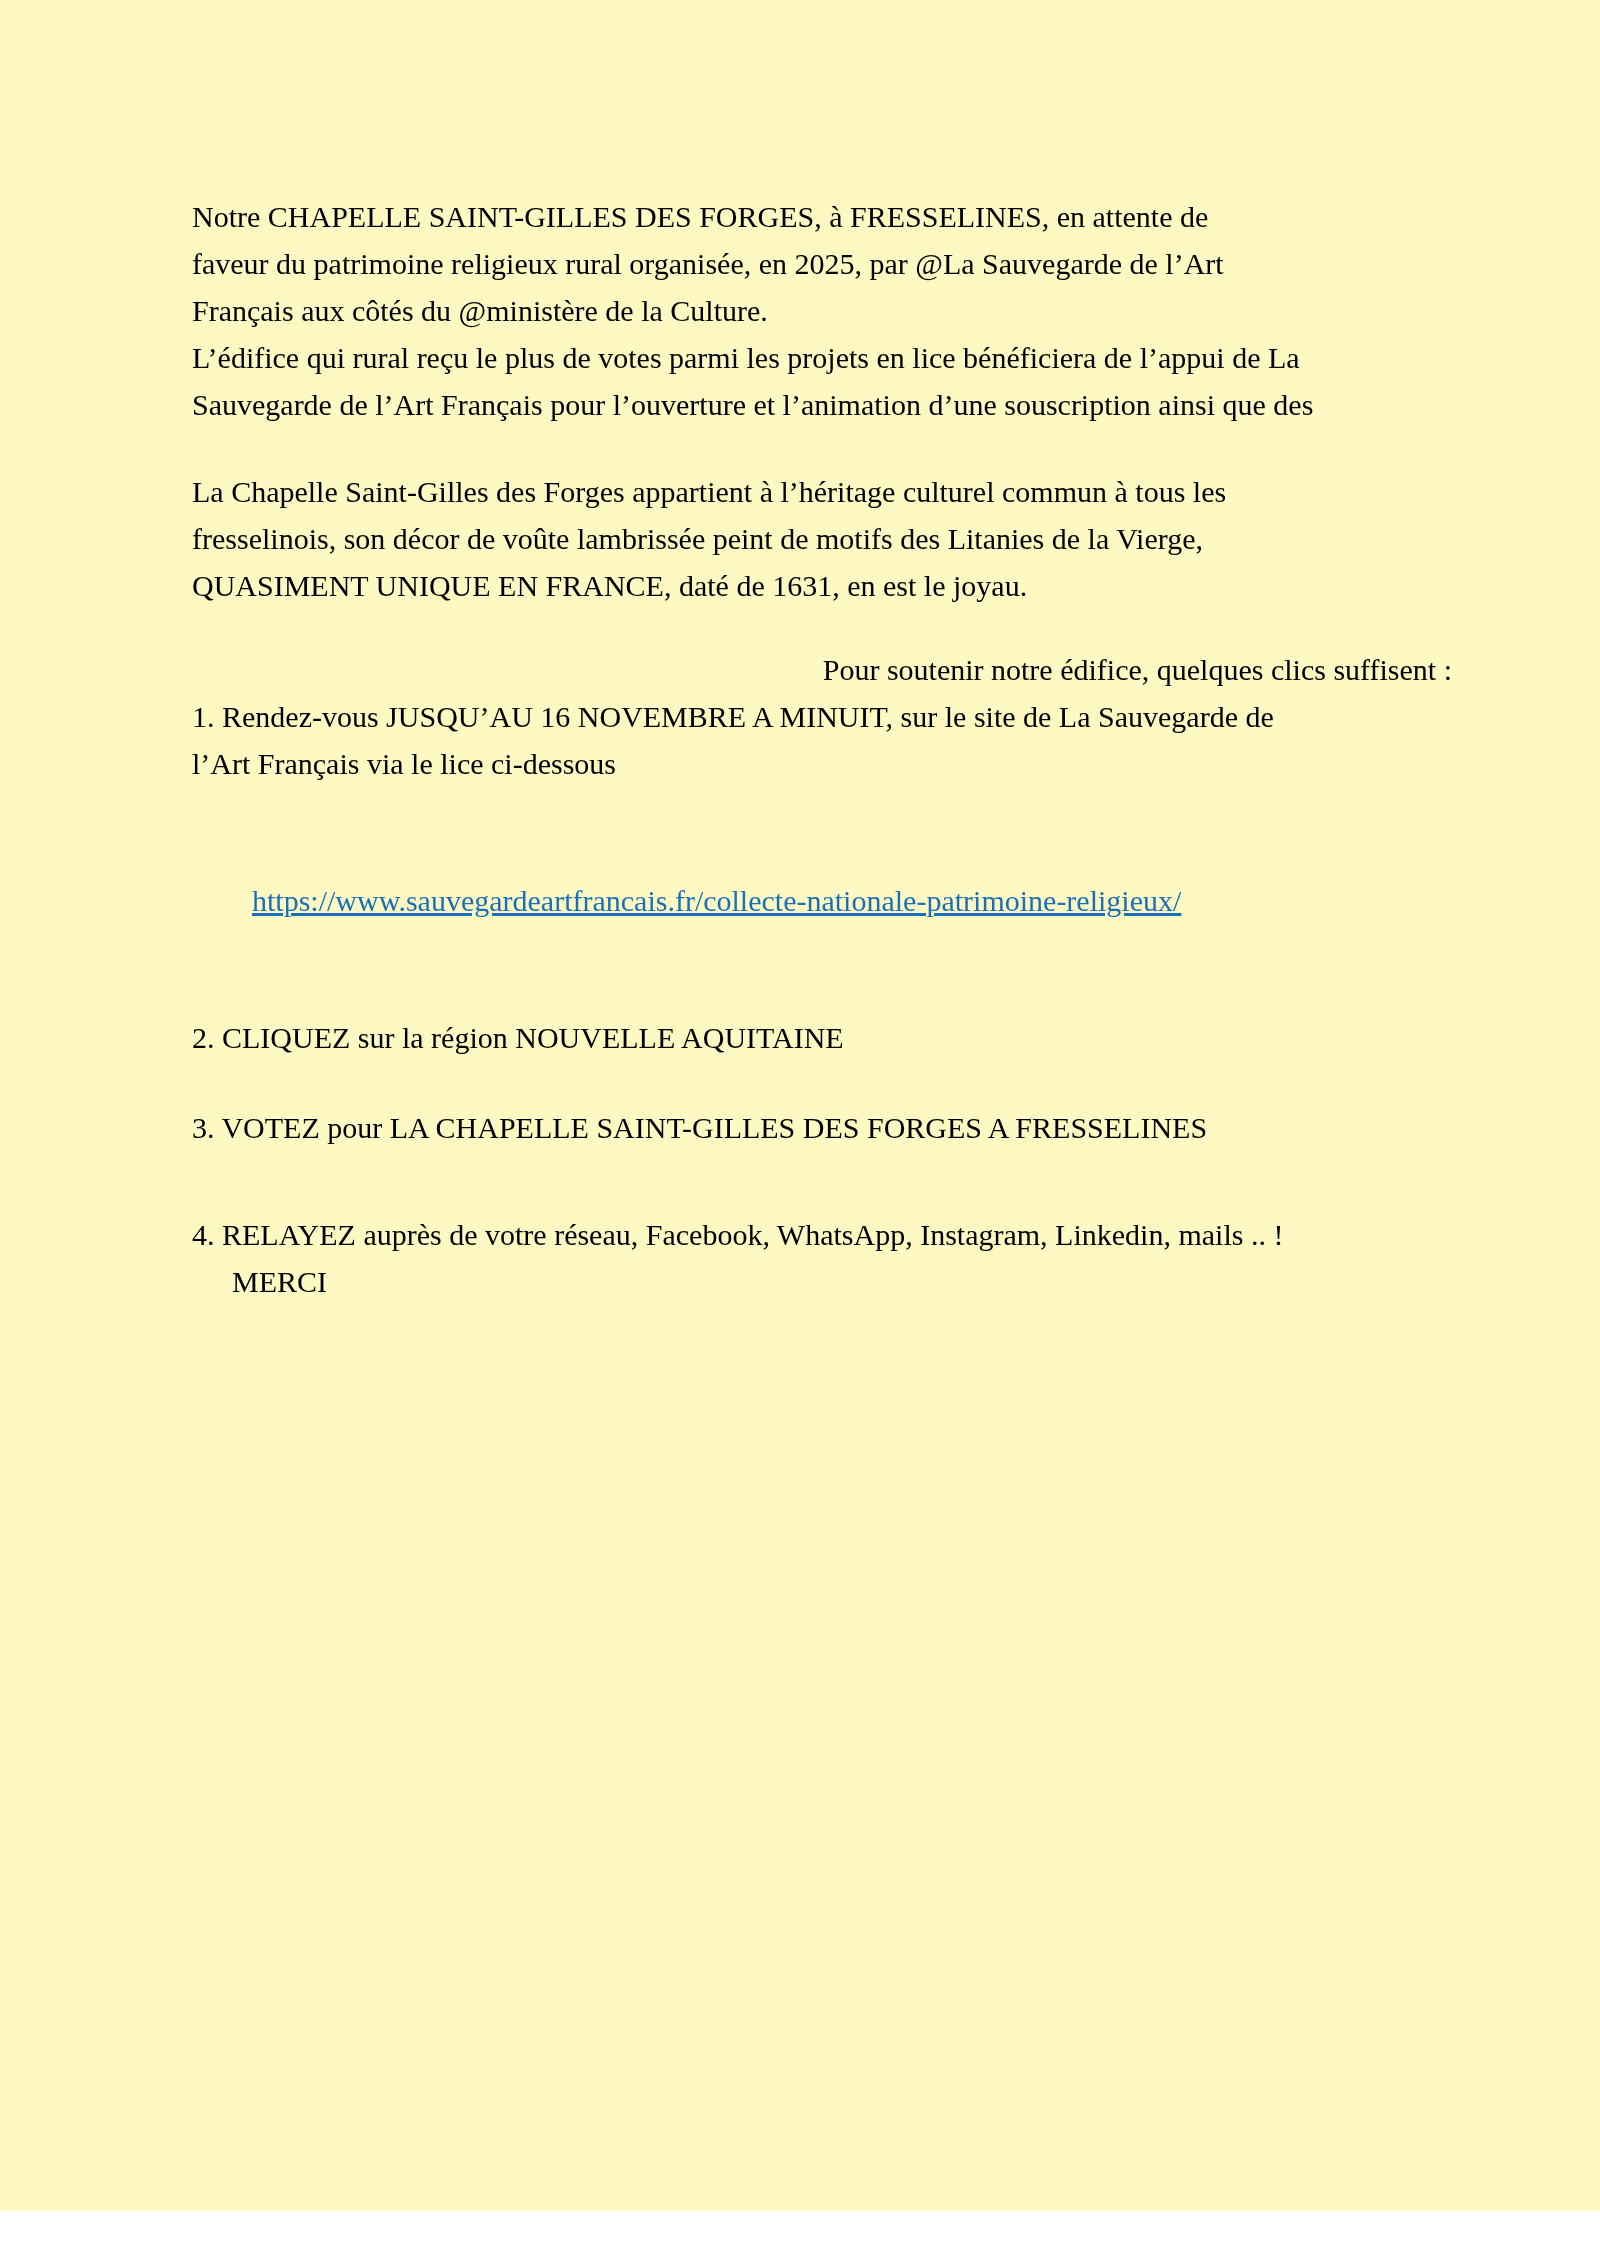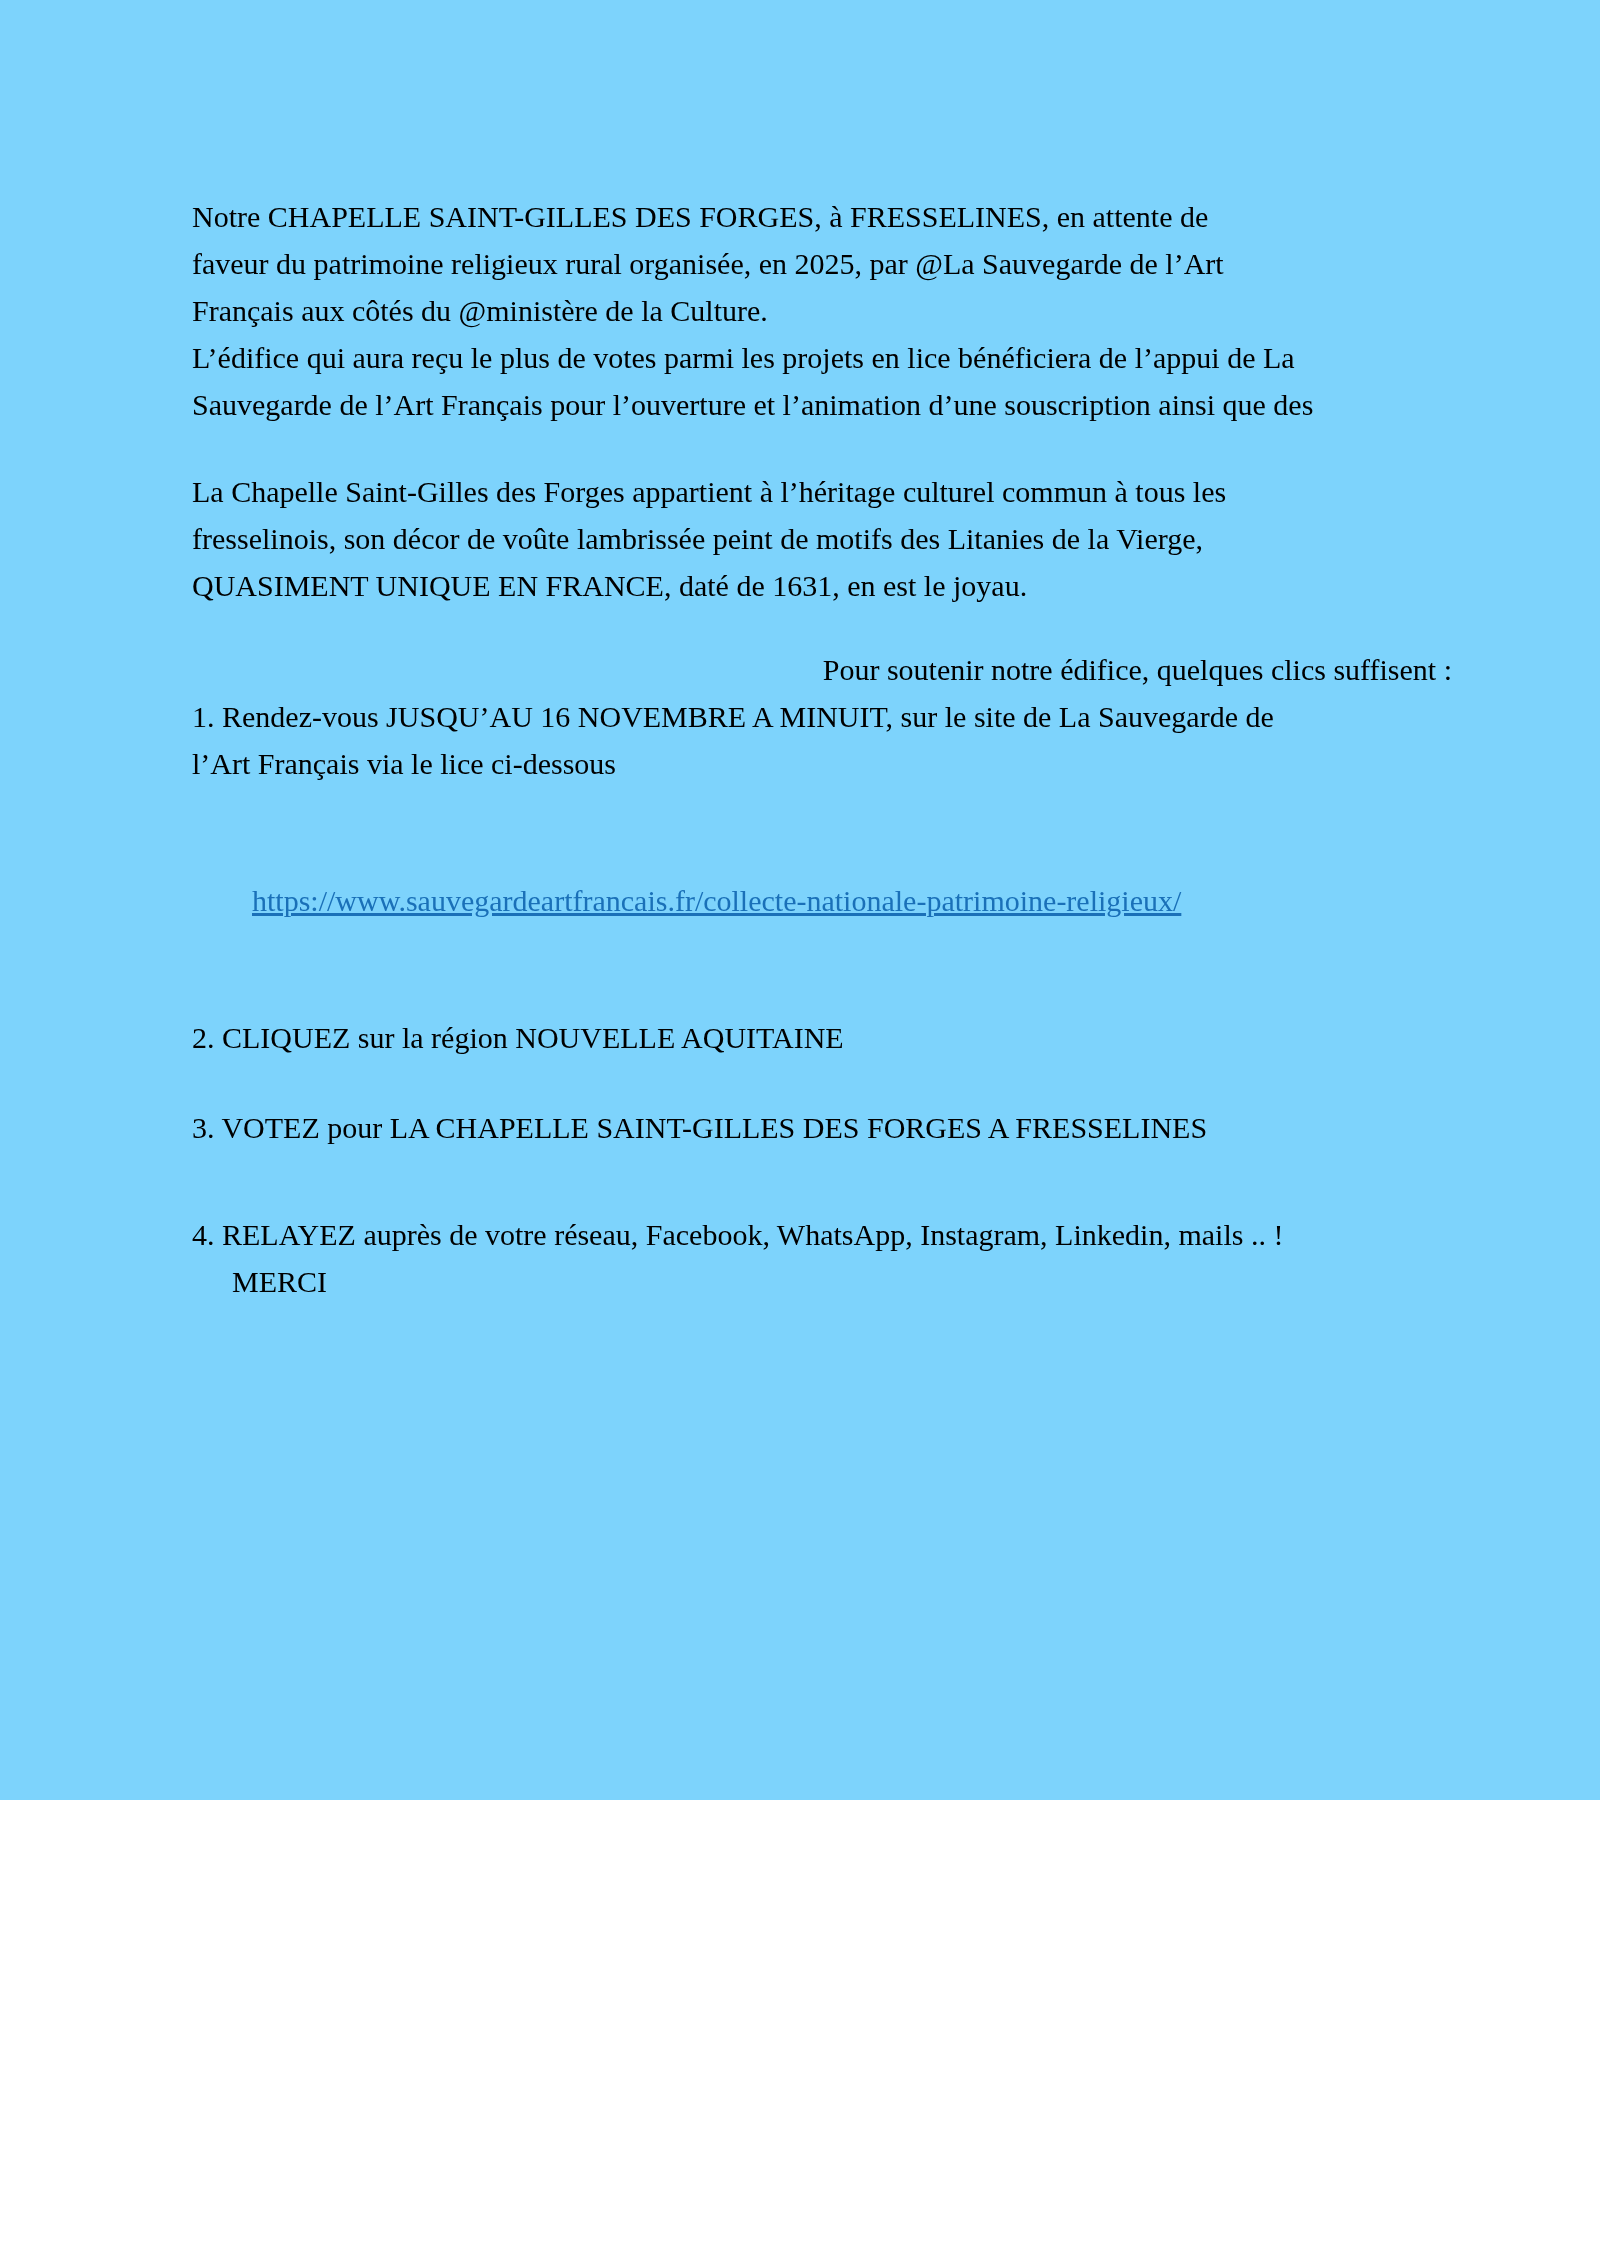--- a/index.html
+++ b/index.html
@@ -3,22 +3,22 @@
 <meta charset="utf-8">
 <style>
   html, body {
     margin: 0;
     padding: 0;
     background: #ffffff;
   }
   .page {
     position: relative;
     width: 1600px;
-    height: 1800px;
-    background: #7dd3fc;
+    height: 2211px;
+    background: #fef9c3;
     overflow: hidden;
     font-family: "Liberation Serif", "DejaVu Serif", serif;
     font-size: 30px;
     line-height: 47px;
     color: #000000;
   }
   .content {
     position: absolute;
     top: 193px;
     left: 192px;
@@ -51,21 +51,21 @@
   <div class="content">
 
     <div class="para">
       <div class="line">Notre CHAPELLE SAINT-GILLES DES FORGES, à FRESSELINES, en attente de</div>
       <div class="line">faveur du patrimoine religieux rural organisée, en 2025, par @La Sauvegarde de l’Art</div>
       <div class="line">Français aux côtés du @ministère de la Culture.</div>
     </div>
 
 
     <div class="para m-gap-none">
-      <div class="line">L’édifice qui aura reçu le plus de votes parmi les projets en lice bénéficiera de l’appui de La</div>
+      <div class="line">L’édifice qui rural reçu le plus de votes parmi les projets en lice bénéficiera de l’appui de La</div>
       <div class="line">Sauvegarde de l’Art Français pour l’ouverture et l’animation d’une souscription ainsi que des</div>
     </div>
 
     <div class="para m-gap-40">
       <div class="line">La Chapelle Saint-Gilles des Forges appartient à l’héritage culturel commun à tous les</div>
       <div class="line">fresselinois, son décor de voûte lambrissée peint de motifs des Litanies de la Vierge,</div>
       <div class="line">QUASIMENT UNIQUE EN FRANCE, daté de 1631, en est le joyau.</div>
     </div>
 
     <div class="para m-gap-37">

